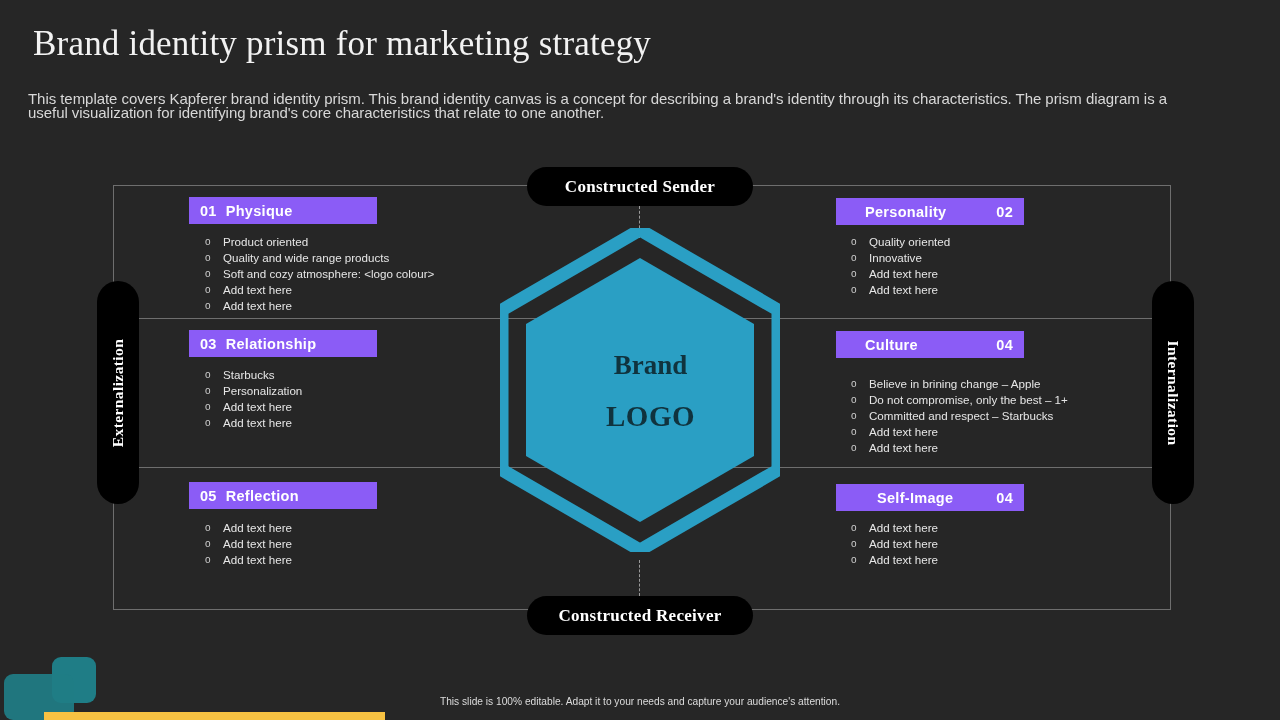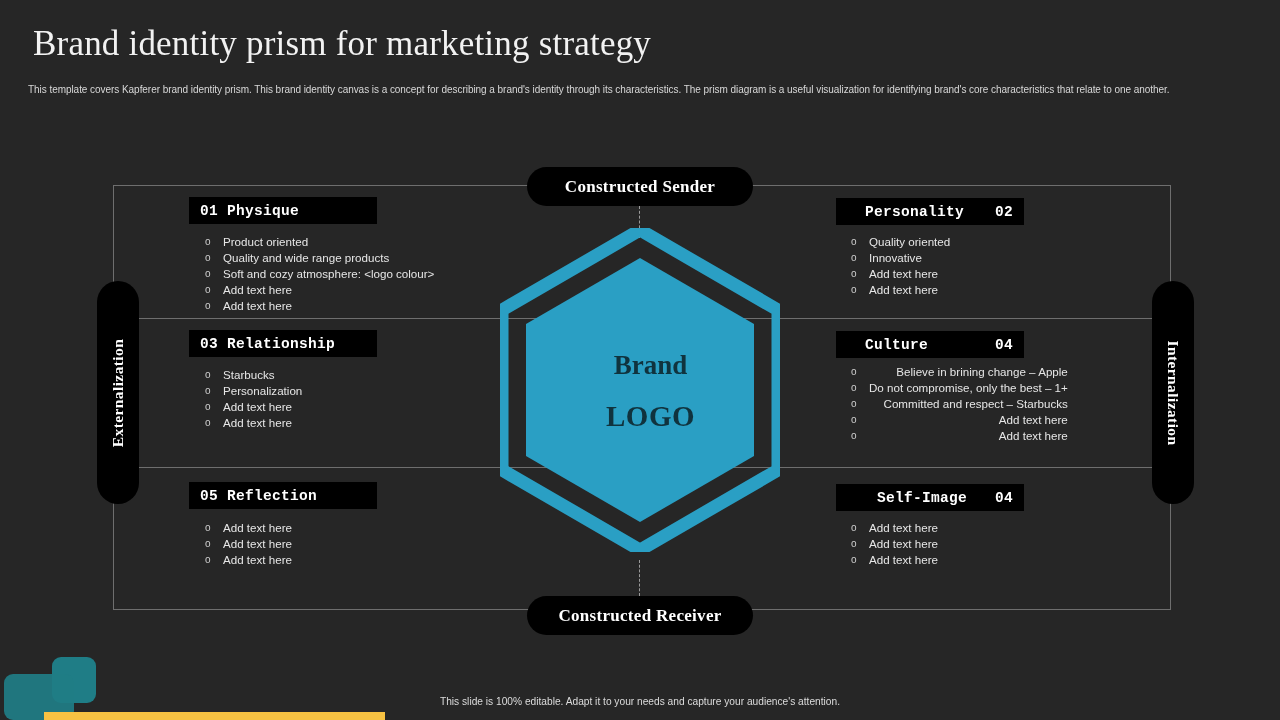--- a/index.html
+++ b/index.html
@@ -22,23 +22,23 @@
     left: 33px; top: 24px;
     font-family: "Liberation Serif", serif;
     font-size: 35px;
     font-weight: 400;
     color: #f2f2f2;
     letter-spacing: .2px;
     white-space: nowrap;
   }
   #page-subtitle {
     position: absolute;
-    left: 28px; top: 83px;
+    left: 28px; top: 92px;
     width: 1180px;
-    font-size: 10px;
+    font-size: 15px;
     line-height: 13.5px;
     color: #d8d8d8;
     letter-spacing: -0.05px;
   }
 
   
   #prism-frame {
     position: absolute;
     left: 113px; top: 185px;
     width: 1058px; height: 425px;
@@ -51,24 +51,24 @@
     height: 1px;
     background: #6e6e6e;
   }
   #divider-upper { top: 318px; }
   #divider-lower { top: 467px; }
 
   
   .section-header {
     position: absolute;
     height: 27px;
-    background: #000000;
+    background: #8b5cf6;
     display: flex;
     align-items: center;
-    font-family: Liberation Mono, monospace;
+    font-family: Liberation Sans, sans-serif;
     font-weight: bold;
     font-size: 14.5px;
     color: #ffffff;
     letter-spacing: .3px;
   }
   .section-header.left  { width: 188px; padding-left: 11px; }
   .section-header.right { width: 188px; padding-left: 29px; padding-right: 11px; }
   .section-header .num-left  { margin-right: 9px; }
   .section-header .num-right { margin-left: auto; }
 
@@ -98,21 +98,21 @@
   #list-physique     { left: 197px; top: 234px; }
   #hdr-relationship  { left: 189px; top: 330px; }
   #list-relationship { left: 197px; top: 367px; }
   #hdr-reflection    { left: 189px; top: 482px; }
   #list-reflection   { left: 197px; top: 520px; }
 
   
   #hdr-personality   { left: 836px; top: 198px; justify-content: flex-end; }
   #list-personality  { left: 843px; top: 234px; }
   #hdr-culture       { left: 836px; top: 331px; gap: 39px; }
-  #list-culture      { left: 843px; top: 364px; text-align: right; }
+  #list-culture      { left: 843px; top: 376px; }
   #hdr-selfimage     { left: 836px; top: 484px; padding-left: 41px; }
   #list-selfimage    { left: 843px; top: 520px; }
 
   
   .pill {
     position: absolute;
     background: #000000;
     display: flex;
     align-items: center;
     justify-content: center;

